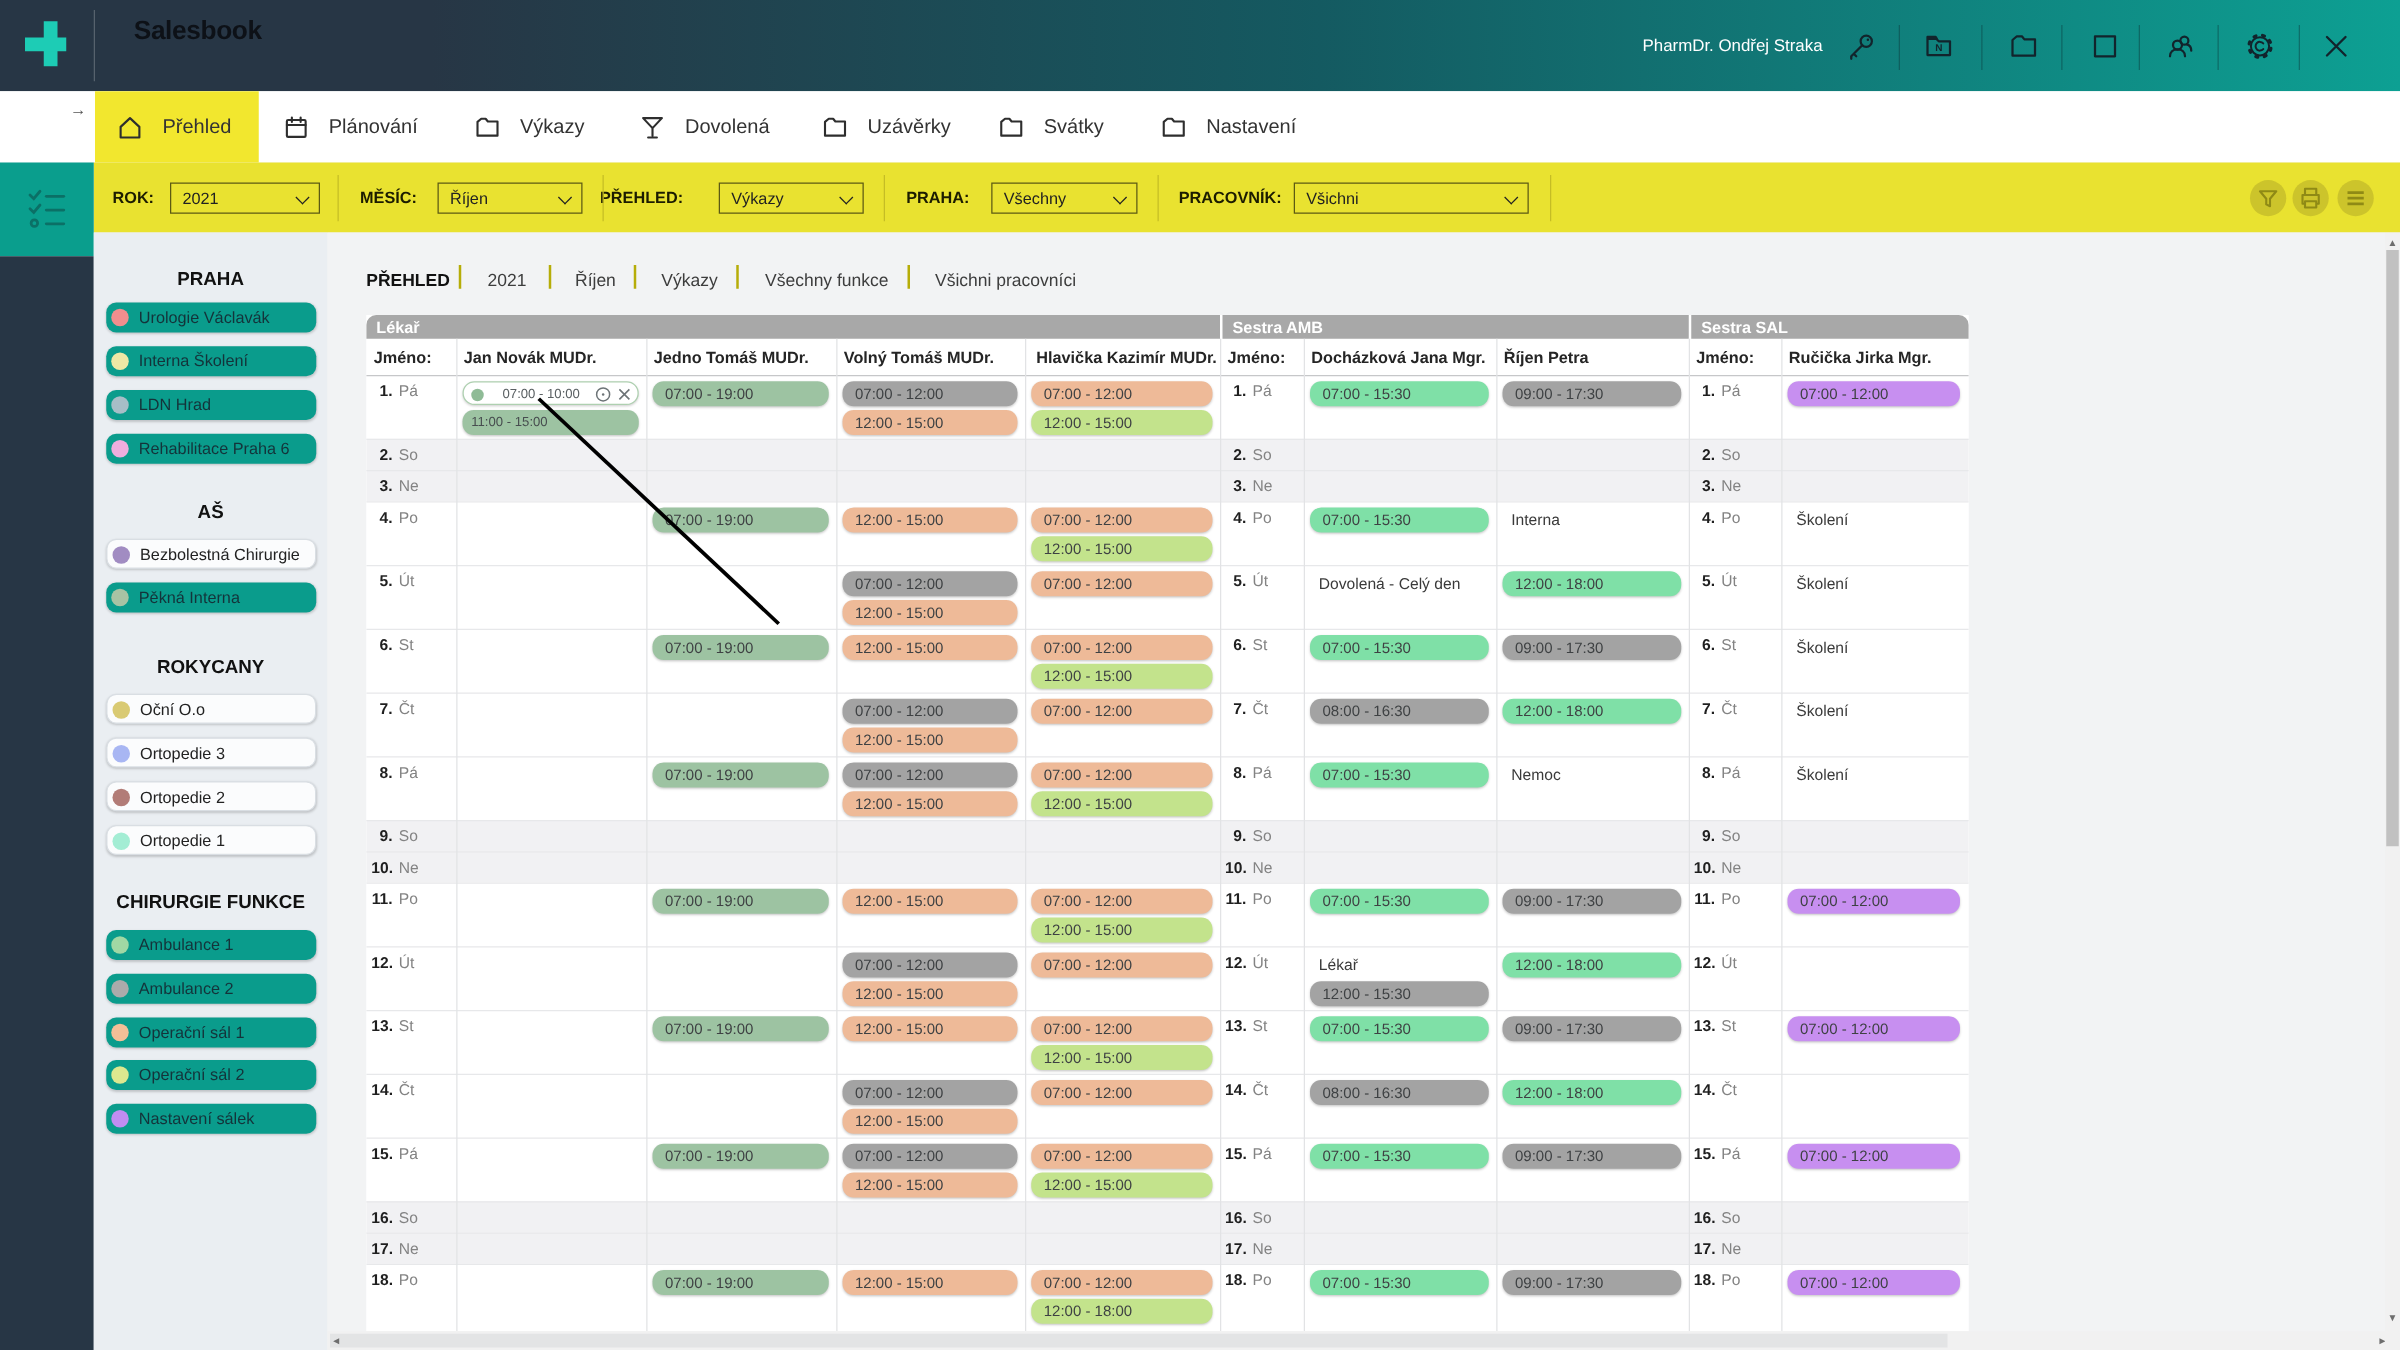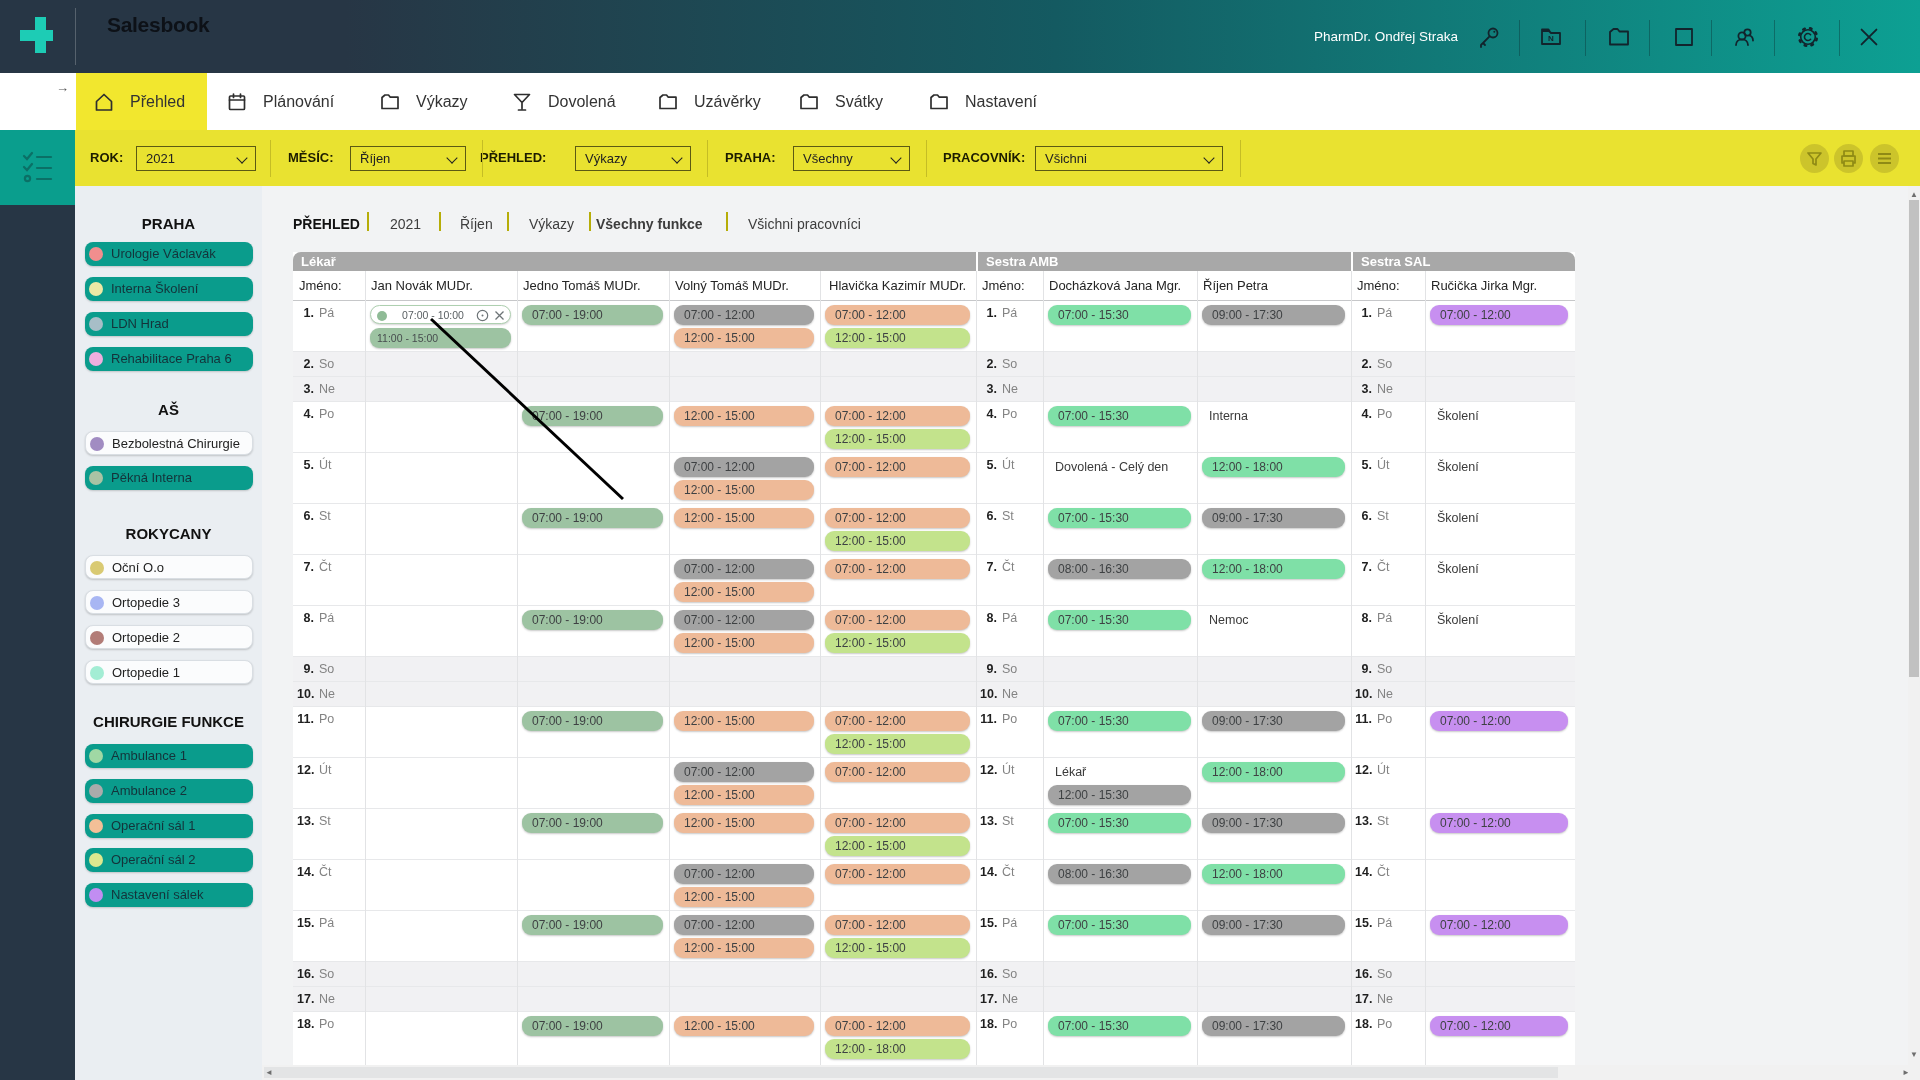--- a/index.html
+++ b/index.html
@@ -38,21 +38,21 @@
 .spill .t{position:absolute;left:26px;top:0}
 .sel{background:#0a9c8c;color:#14333a}
 .uns{background:#fbfcfd;border:1px solid #d9dee3;color:#222}
 
 #content{left:262px;top:186px;width:1646px;height:879px;background:#f2f3f4}
 .bc{top:216px;font-size:14px;color:#3d3d3d}
 .bcsep{top:212px;width:2px;height:19px;background:#b6ad08}
 
 #tbl{left:293px;top:252px;width:1282px;height:813px;background:#fff;overflow:hidden}
 .ghead{top:0;height:19px;background:#a8a8a8;color:#fff;font-size:13px;font-weight:bold;line-height:19px;padding-left:8px}
-.chead{top:19px;height:29px;font-size:13px;font-weight:normal;color:#252525;line-height:30px;padding-left:6px;white-space:nowrap}
+.chead{top:19px;height:29px;font-size:13px;font-weight:bold;color:#252525;line-height:30px;padding-left:6px;white-space:nowrap}
 .vline{top:19px;width:1px;background:#e2e3e5;height:794px}
 .hline{width:1282px;height:1px;background:#e7e8ea}
 .wkd{width:1282px;background:#f1f1f3}
 .dlab{font-size:12.5px;height:25px;line-height:26px;white-space:nowrap;color:#838383}
 .dlab b{color:#1f1f1f;display:inline-block;text-align:right;width:17px}
 .dlab span{margin-left:5px}
 .pill{height:20px;border-radius:9px;font-size:12px;line-height:20px;color:#3e4143;padding-left:10px;box-shadow:0 1px 2px rgba(0,0,0,.22);white-space:nowrap}
 .sage{background:#9dc3a2}
 .gray{background:#a3a3a3}
 .salmon{background:#eeba98}
@@ -262,21 +262,21 @@
     </div>
     <div class="abs spill sel" style="top:883px">
       <span class="dot" style="background:#c18df2"></span>
       <span class="t">Nastavení sálek</span>
     </div>
     <div id="content" class="abs"></div>
     <div class="abs bc" style="left:293px;font-weight:bold;color:#111">PŘEHLED</div>
     <div class="abs bc" style="left:390px;">2021</div>
     <div class="abs bc" style="left:460px;">Říjen</div>
     <div class="abs bc" style="left:529px;">Výkazy</div>
-    <div class="abs bc" style="left:596px;font-weight:bold;">Všechny funkce</div>
+    <div class="abs bc" style="left:612px;">Všechny funkce</div>
     <div class="abs bc" style="left:748px;">Všichni pracovníci</div>
     <div class="abs bcsep" style="left:367px"></div>
     <div class="abs bcsep" style="left:439px"></div>
     <div class="abs bcsep" style="left:507px"></div>
     <div class="abs bcsep" style="left:589px"></div>
     <div class="abs bcsep" style="left:726px"></div>
     <div id="tbl" class="abs">
       <div class="abs ghead" style="left:0;top:0;width:683px;border-top-left-radius:8px">Lékař</div>
       <div class="abs ghead" style="left:685px;top:0;width:373px">Sestra AMB</div>
       <div class="abs ghead" style="left:1060px;top:0;width:222px;border-top-right-radius:8px">Sestra SAL</div>

